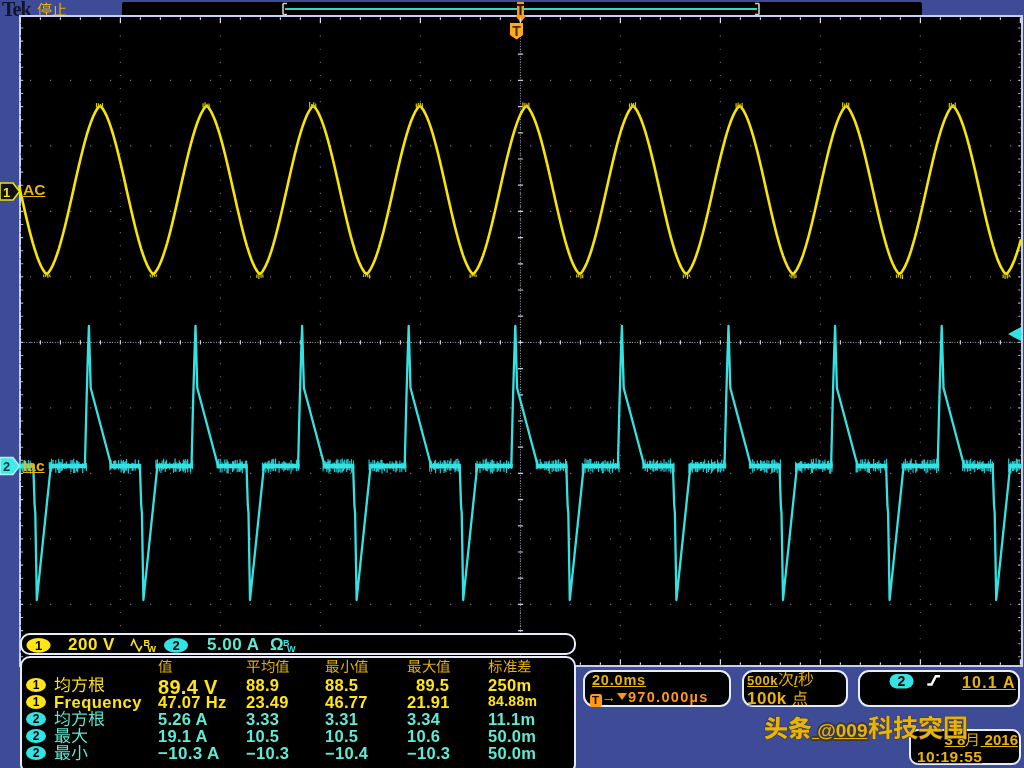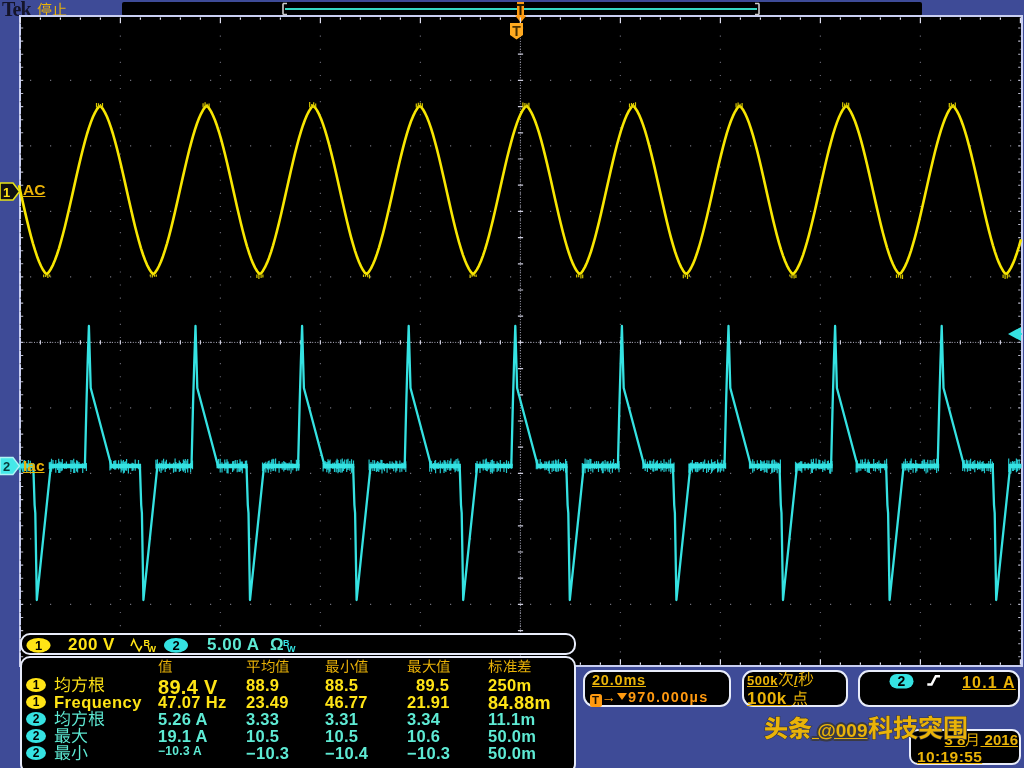--- a/index.html
+++ b/index.html
@@ -270,21 +270,21 @@
 <div class="abs yt" style="left:246px;top:675.5px;font-size:16.5px;letter-spacing:0.3px">88.9</div>
 <div class="abs yt" style="left:325px;top:675.5px;font-size:16.5px;letter-spacing:0.3px">88.5</div>
 <div class="abs yt" style="left:416px;top:675.5px;font-size:16.5px;letter-spacing:0.3px">89.5</div>
 <div class="abs yt" style="left:488px;top:675.5px;font-size:16.5px;letter-spacing:0.3px">250m</div>
 <div class="abs" style="left:26px;top:695.0px;width:20px;height:14px;background:#ffe416;border-radius:50%;color:#000;font-size:12px;text-align:center;line-height:14px">1</div>
 <div class="abs yt" style="left:54px;top:692.5px;font-size:17px;letter-spacing:4px"><span style="font-size:16.5px;letter-spacing:0.5px">Frequency</span></div>
 <div class="abs yt" style="left:158px;top:692.5px;font-size:16.5px;letter-spacing:0.3px">47.07 Hz</div>
 <div class="abs yt" style="left:246px;top:692.5px;font-size:16.5px;letter-spacing:0.3px">23.49</div>
 <div class="abs yt" style="left:325px;top:692.5px;font-size:16.5px;letter-spacing:0.3px">46.77</div>
 <div class="abs yt" style="left:407px;top:692.5px;font-size:16.5px;letter-spacing:0.3px">21.91</div>
-<div class="abs yt" style="left:488px;top:692.5px;font-size:18px;letter-spacing:0.3px">84.88m</div>
+<div class="abs yt" style="left:488px;top:692.5px;font-size:14px;letter-spacing:0.3px">84.88m</div>
 <div class="abs" style="left:26px;top:712.0px;width:20px;height:14px;background:#35e2e2;border-radius:50%;color:#000;font-size:12px;text-align:center;line-height:14px">2</div>
 <div class="abs ct" style="left:54px;top:709.5px;font-size:17px;letter-spacing:4px"><svg class="cj" viewBox="0 0 1000 1000">
       <use href="#r5747"></use>
     </svg><svg class="cj" viewBox="0 0 1000 1000">
       <use href="#r65b9"></use>
     </svg><svg class="cj" viewBox="0 0 1000 1000">
       <use href="#r6839"></use>
     </svg></div>
 <div class="abs ct" style="left:158px;top:709.5px;font-size:16.5px;letter-spacing:0.3px">5.26 A</div>
 <div class="abs ct" style="left:246px;top:709.5px;font-size:16.5px;letter-spacing:0.3px">3.33</div>
@@ -301,21 +301,21 @@
 <div class="abs ct" style="left:246px;top:726.5px;font-size:16.5px;letter-spacing:0.3px">10.5</div>
 <div class="abs ct" style="left:325px;top:726.5px;font-size:16.5px;letter-spacing:0.3px">10.5</div>
 <div class="abs ct" style="left:407px;top:726.5px;font-size:16.5px;letter-spacing:0.3px">10.6</div>
 <div class="abs ct" style="left:488px;top:726.5px;font-size:16.5px;letter-spacing:0.3px">50.0m</div>
 <div class="abs" style="left:26px;top:746.0px;width:20px;height:14px;background:#35e2e2;border-radius:50%;color:#000;font-size:12px;text-align:center;line-height:14px">2</div>
 <div class="abs ct" style="left:54px;top:743.5px;font-size:17px;letter-spacing:4px"><svg class="cj" viewBox="0 0 1000 1000">
       <use href="#r6700"></use>
     </svg><svg class="cj" viewBox="0 0 1000 1000">
       <use href="#r5c0f"></use>
     </svg></div>
-<div class="abs ct" style="left:158px;top:743.5px;font-size:12px;letter-spacing:0.3px">−10.3 A</div>
+<div class="abs ct" style="left:158px;top:743.5px;font-size:17px;letter-spacing:0.3px">−10.3 A</div>
 <div class="abs ct" style="left:246px;top:743.5px;font-size:16.5px;letter-spacing:0.3px">−10.3</div>
 <div class="abs ct" style="left:325px;top:743.5px;font-size:16.5px;letter-spacing:0.3px">−10.4</div>
 <div class="abs ct" style="left:407px;top:743.5px;font-size:16.5px;letter-spacing:0.3px">−10.3</div>
 <div class="abs ct" style="left:488px;top:743.5px;font-size:16.5px;letter-spacing:0.3px">50.0m</div>
 
 <div class="box" style="left:583px;top:670px;width:148px;height:37px;border-radius:11px"></div>
 <div class="abs wt" style="left:592px;top:671.5px;font-size:14.5px;letter-spacing:0.8px">20.0ms</div>
 <div class="abs ot" style="left:589.5px;top:689px;font-size:14.5px;letter-spacing:1.3px"><span style="display:inline-block;width:12px;height:12.5px;background:#ff9a10;border-radius:2.5px;color:#1a1000;font-size:11.5px;text-align:center;line-height:12.5px;vertical-align:-2px;letter-spacing:0">T</span><span style="letter-spacing:0">→</span><span style="display:inline-block;width:0;height:0;border-left:5.5px solid transparent;border-right:5.5px solid transparent;border-top:7.5px solid #ff9a10;vertical-align:2px;margin:0 1px"></span>970.000µs</div>
 <div class="box" style="left:742px;top:670px;width:106px;height:37px;border-radius:11px"></div>
 <div class="abs wt" style="left:747px;top:670.5px;font-size:13px"><span style="letter-spacing:0.5px">500k</span><span style="font-size:16px"><svg class="cj" viewBox="0 0 1000 1000">

